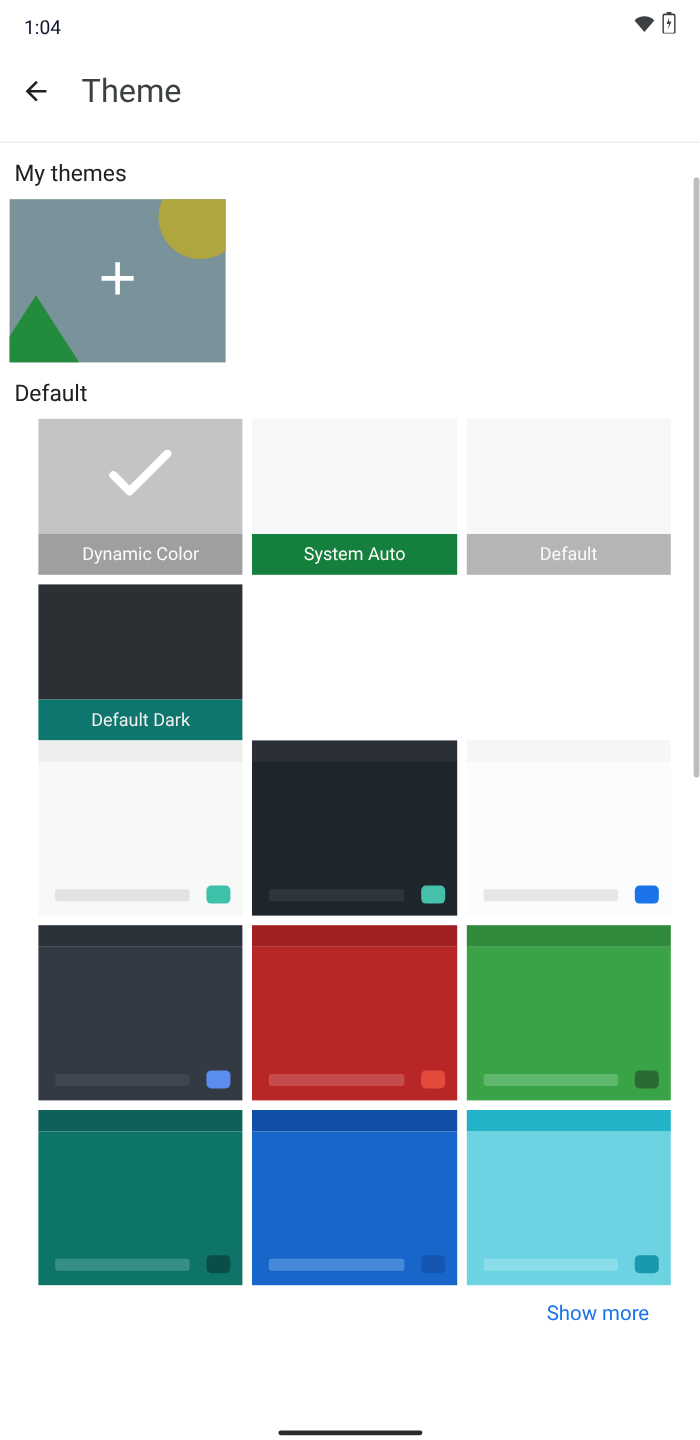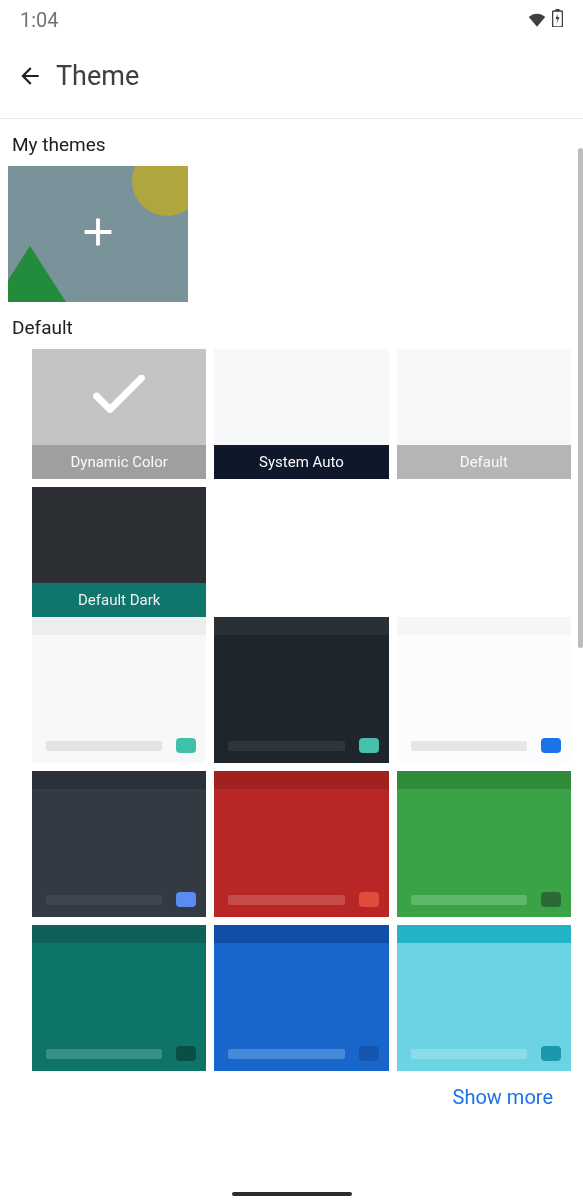--- a/index.html
+++ b/index.html
@@ -7,38 +7,38 @@
   width: 583px;
   height: 1200px;
   font-family: Roboto, -apple-system, Arial, sans-serif;
   background: #fff;
   color: #202124;
   position: relative;
   overflow: hidden;
 }
 .status-bar {
   display: flex;
-  align-items: flex-start;
+  align-items: flex-end;
   justify-content: space-between;
   padding: 8px 20px 4px 20px;
   height: 36px;
-  font-size: 20px;
-  color: #737373;
+  font-size: 16px;
+  color: #0f172a;
 }
 .status-right { display: flex; align-items: center; gap: 6px; }
 .header {
   display: flex;
   align-items: center;
   padding: 24px 16px 26px 16px;
-  gap: 12px;
+  gap: 24px;
   border-bottom: 1px solid #e8e8e8;
 }
 .back-btn { width: 28px; height: 28px; display: flex; align-items: center; justify-content: center; cursor: pointer; }
 .header-title { font-size: 27px; color: #3c4043; font-weight: 400; }
-.content { padding: 0 12px 0 8px; }
+.content { padding: 0 24px 0 8px; }
 .section-title { font-size: 19px; color: #202124; padding: 14px 4px 10px 4px; font-weight: 400; }
 .grid3 { display: grid; grid-template-columns: repeat(3, 1fr); gap: 8px; margin-left: 24px; }
 
 .my-theme-tile {
   width: 180px; height: 136px; background: #7a939a; position: relative; cursor: pointer; overflow: hidden;
 }
 .sun { position: absolute; width: 70px; height: 70px; border-radius: 50%; background: #b0a63f; top: -20px; right: -14px; }
 .mountain { position: absolute; width: 0; height: 0; border-left: 36px solid transparent; border-right: 36px solid transparent; border-bottom: 56px solid #228b3c; bottom: 0; left: -14px; }
 .plus { position: absolute; top: 50%; left: 50%; transform: translate(-50%, -50%); color: #fff; }
 
@@ -56,21 +56,21 @@
 }
 .cc-top { height: 18px; }
 .cc-body { flex: 1; position: relative; }
 .cc-bar {
   position: absolute; bottom: 12px; left: 14px; right: 44px; height: 10px; border-radius: 2px; opacity: 0.55;
 }
 .cc-chip {
   position: absolute; bottom: 10px; right: 10px; width: 20px; height: 15px; border-radius: 4px;
 }
 .show-more {
-  text-align: right; padding: 14px 18px 0 0; font-size: 20px; color: #1a73e8; cursor: pointer;
+  text-align: right; padding: 14px 18px 0 0; font-size: 17px; color: #1a73e8; cursor: pointer;
 }
 .scrollbar {
   position: absolute; right: 0; top: 148px; width: 5px; height: 500px; background: #bdbdbd; border-radius: 3px;
 }
 .nav-handle {
   position: absolute; bottom: 4px; left: 50%; transform: translateX(-50%); width: 120px; height: 4px; background: #2b2b2b; border-radius: 2px;
 }
 </style>
 </head>
 <body>
@@ -119,21 +119,21 @@
   <div class="grid3" id="default-grid">
       <div class="theme-card">
         <div class="tc-top" style="background: rgb(195, 196, 197);"></div>
         <div class="tc-label" style="background: rgb(158, 159, 160); color: rgb(250, 250, 250);">Dynamic Color</div>
         <div class="checkmark"><svg width="54" height="42" viewBox="0 0 24 18">
             <path d="M2 9 L8 15 L22 1" stroke="#fff" stroke-width="3" fill="none" stroke-linecap="round" stroke-linejoin="round"></path>
           </svg></div>
       </div>
       <div class="theme-card">
         <div class="tc-top" style="background: rgb(246, 247, 248);"></div>
-        <div class="tc-label" style="background: #0f172a; color: rgb(250, 250, 250);">System Auto</div>
+        <div class="tc-label" style="background: #15803d; color: rgb(250, 250, 250);">System Auto</div>
       </div>
       <div class="theme-card">
         <div class="tc-top" style="background: rgb(246, 247, 248);"></div>
         <div class="tc-label" style="background: rgb(180, 181, 182); color: rgb(250, 250, 250);">Default</div>
       </div>
       <div class="theme-card">
         <div class="tc-top" style="background: rgb(44, 47, 51);"></div>
         <div class="tc-label" style="background: #0f766e; color: rgb(240, 240, 240);">Default Dark</div>
       </div>
     </div>

